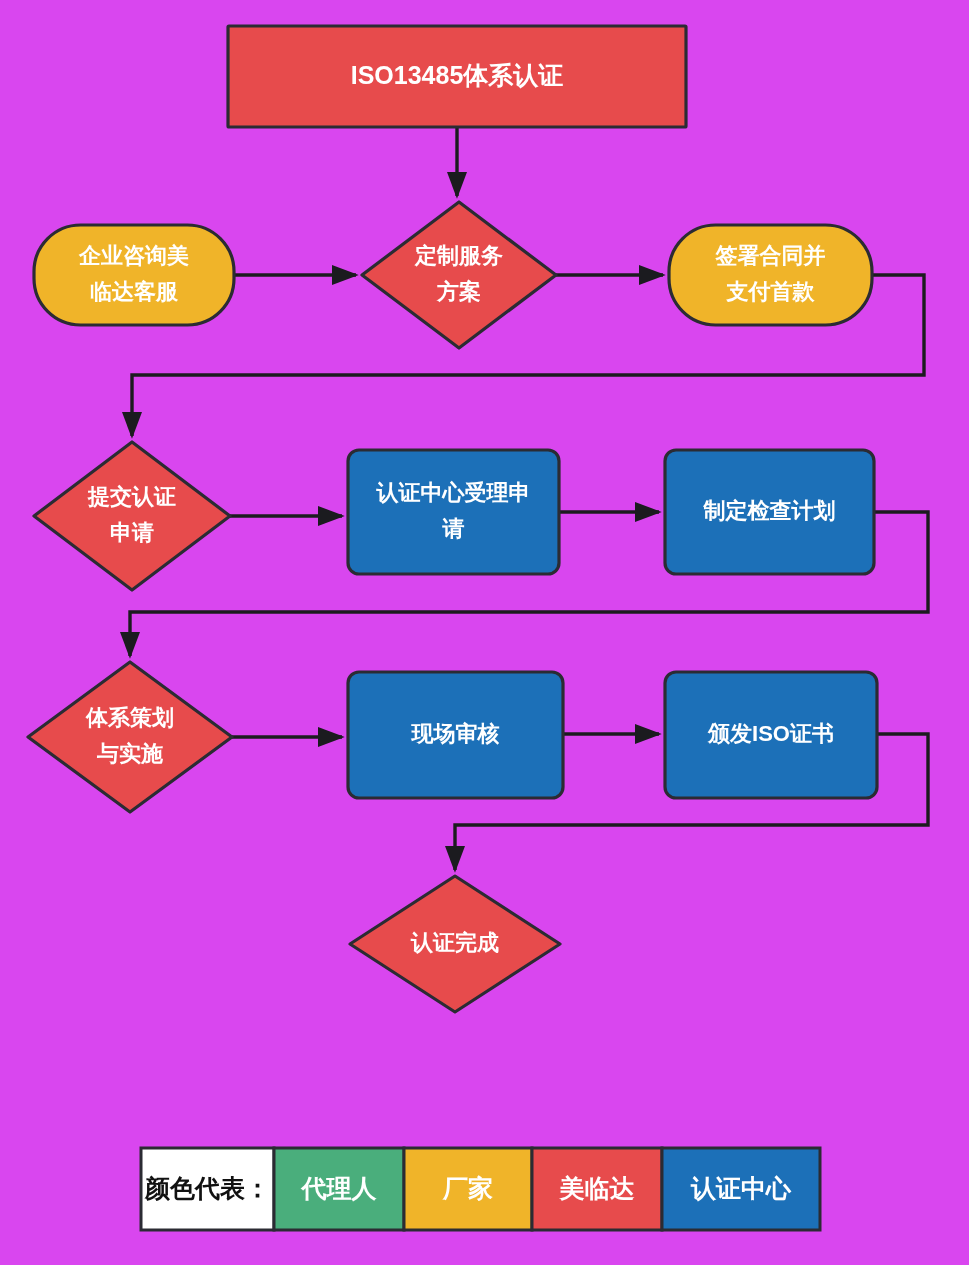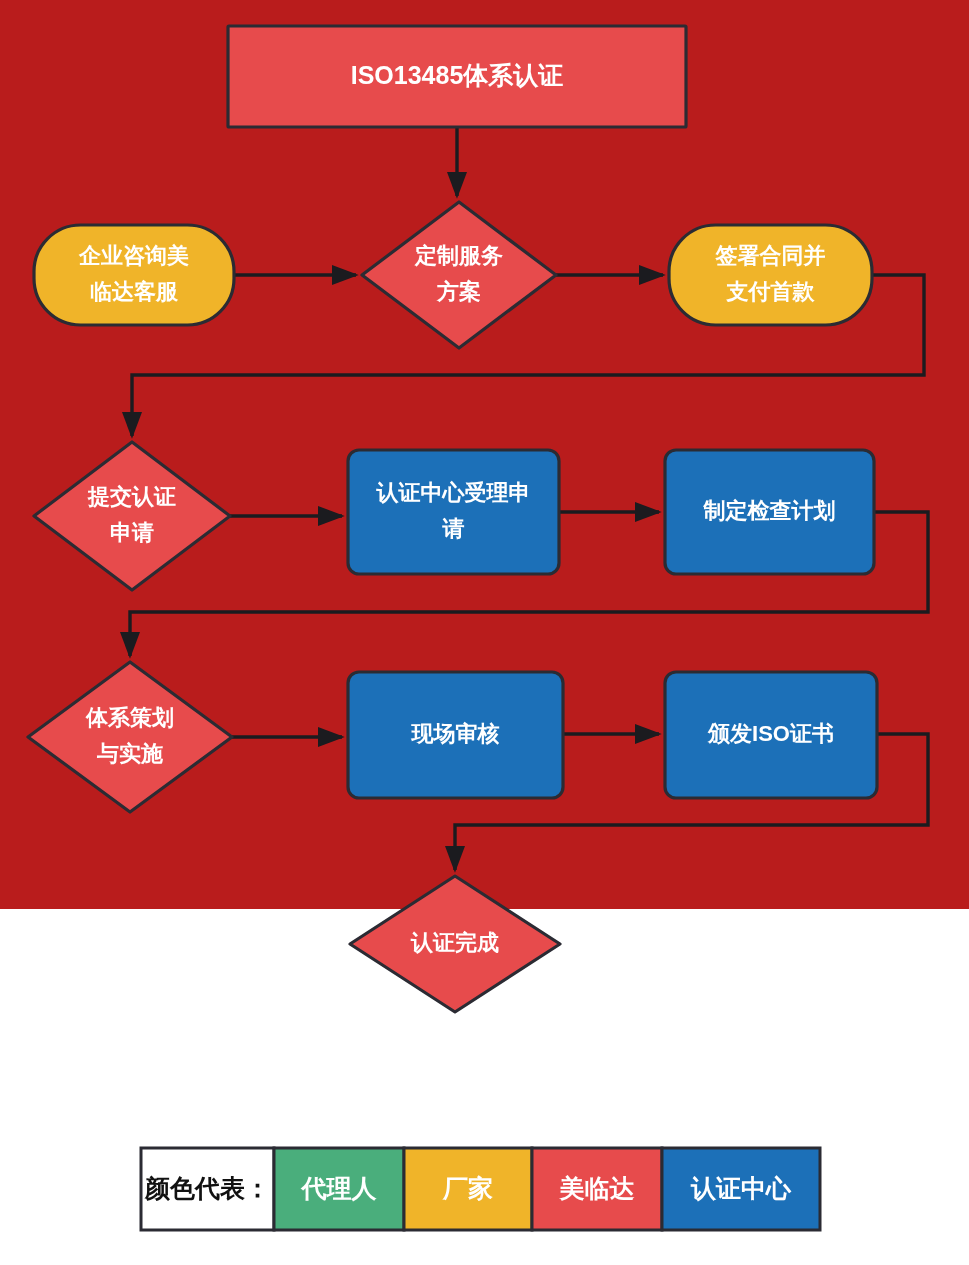--- a/index.html
+++ b/index.html
@@ -9,22 +9,22 @@
   }
   body {
     width: 969px;
     height: 1265px;
     font-family: "Liberation Sans", "DejaVu Sans", sans-serif;
     overflow: hidden;
   }
   #flowchart-root {
     position: relative;
     width: 969px;
-    height: 909px;
-    background: #b91c1c;
+    height: 1265px;
+    background: #d946ef;
   }
   svg.canvas {
     position: absolute;
     top: 0;
     left: 0;
     width: 969px;
     height: 1265px;
   }
   .node-label {
     font-family: "Liberation Sans", "DejaVu Sans", sans-serif;

